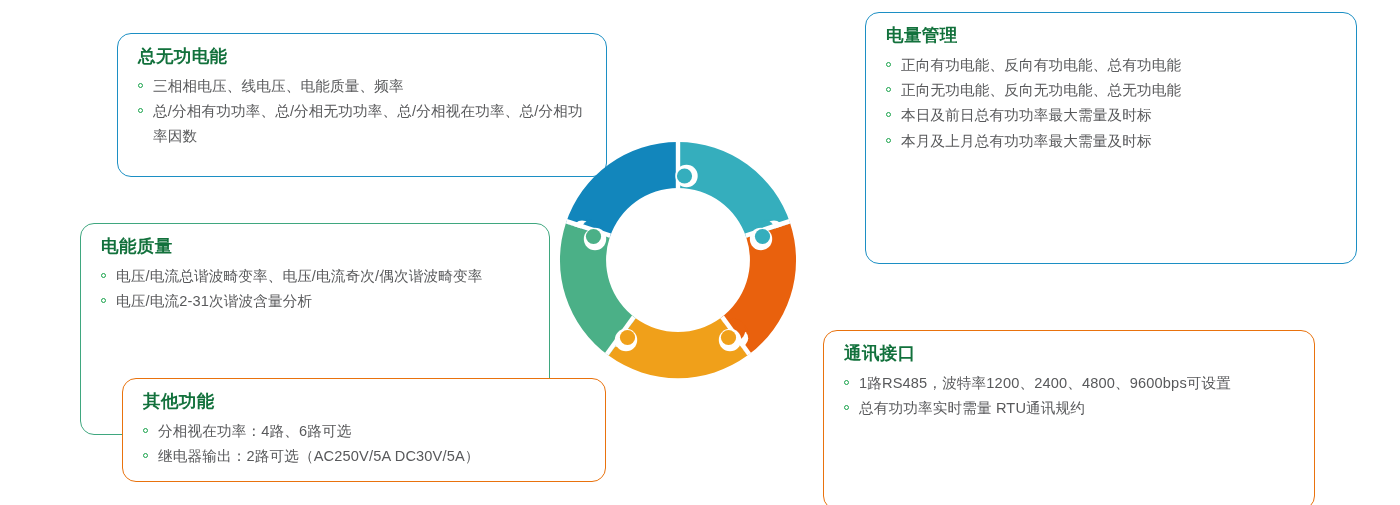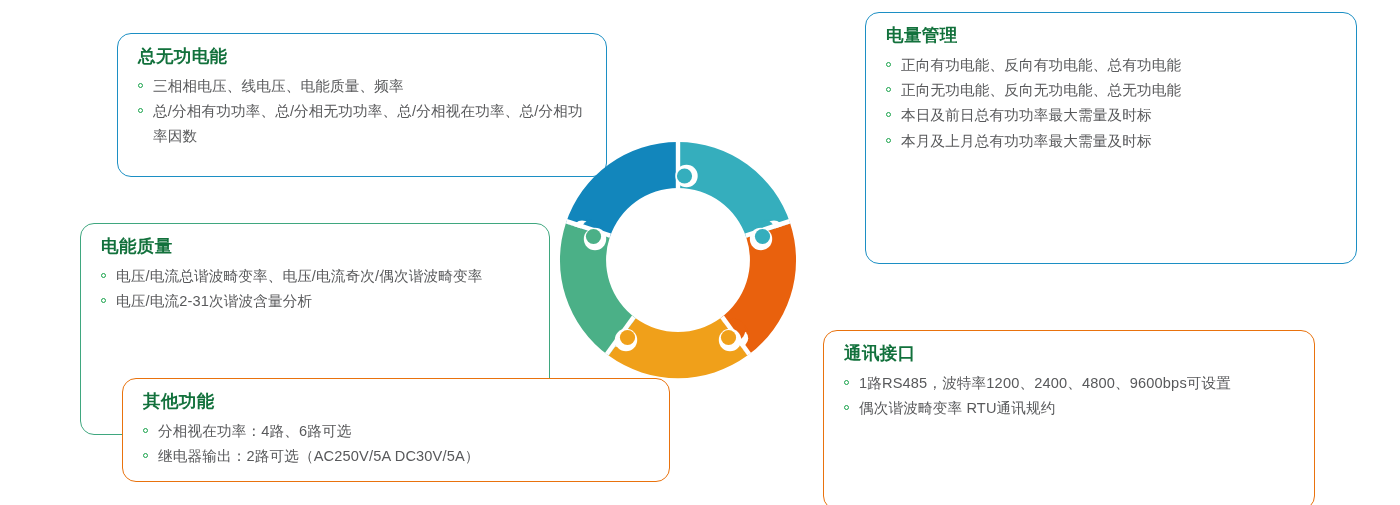--- a/index.html
+++ b/index.html
@@ -63,21 +63,21 @@
     height: 5px;
     border: 1.6px solid #18A24A;
     border-radius: 50%;
     box-sizing: border-box;
   }
   .bullets li .txt { display: block; }
 
   
   #card-power-monitoring { left: 117px;  top: 33px;  width: 490px; height: 144px; }
   #card-power-quality    { left: 80px;   top: 193px; width: 470px; height: 212px; margin-top: 30px; }
-  #card-other-functions  { left: 122px;  top: 378px; width: 548px; height: 104px; }
+  #card-other-functions  { left: 122px;  top: 378px; width: 484px; height: 104px; }
   #card-energy-mgmt      { left: 865px;  top: 12px;  width: 492px; height: 252px; }
   #card-comm-interface   { left: 823px;  top: 330px; width: 492px; height: 180px; }
 
   
   #puzzle-ring {
     position: absolute;
     left: 533px;
     top: 134px;
     width: 290px;
     height: 252px;
@@ -252,18 +252,18 @@
 
   <div class="card orange" id="card-comm-interface">
     <div class="card-title">通讯接口</div>
     <ul class="bullets">
       <li>
         <span class="ring"></span>
         <span class="txt">1路RS485，波特率1200、2400、4800、9600bps可设置</span>
       </li>
       <li>
         <span class="ring"></span>
-        <span class="txt">偶次谐波畸变率 RTU通讯规约</span>
+        <span class="txt">总有功功率实时需量 RTU通讯规约</span>
       </li>
     </ul>
   </div>
 
 </div>
 
 </body></html>

